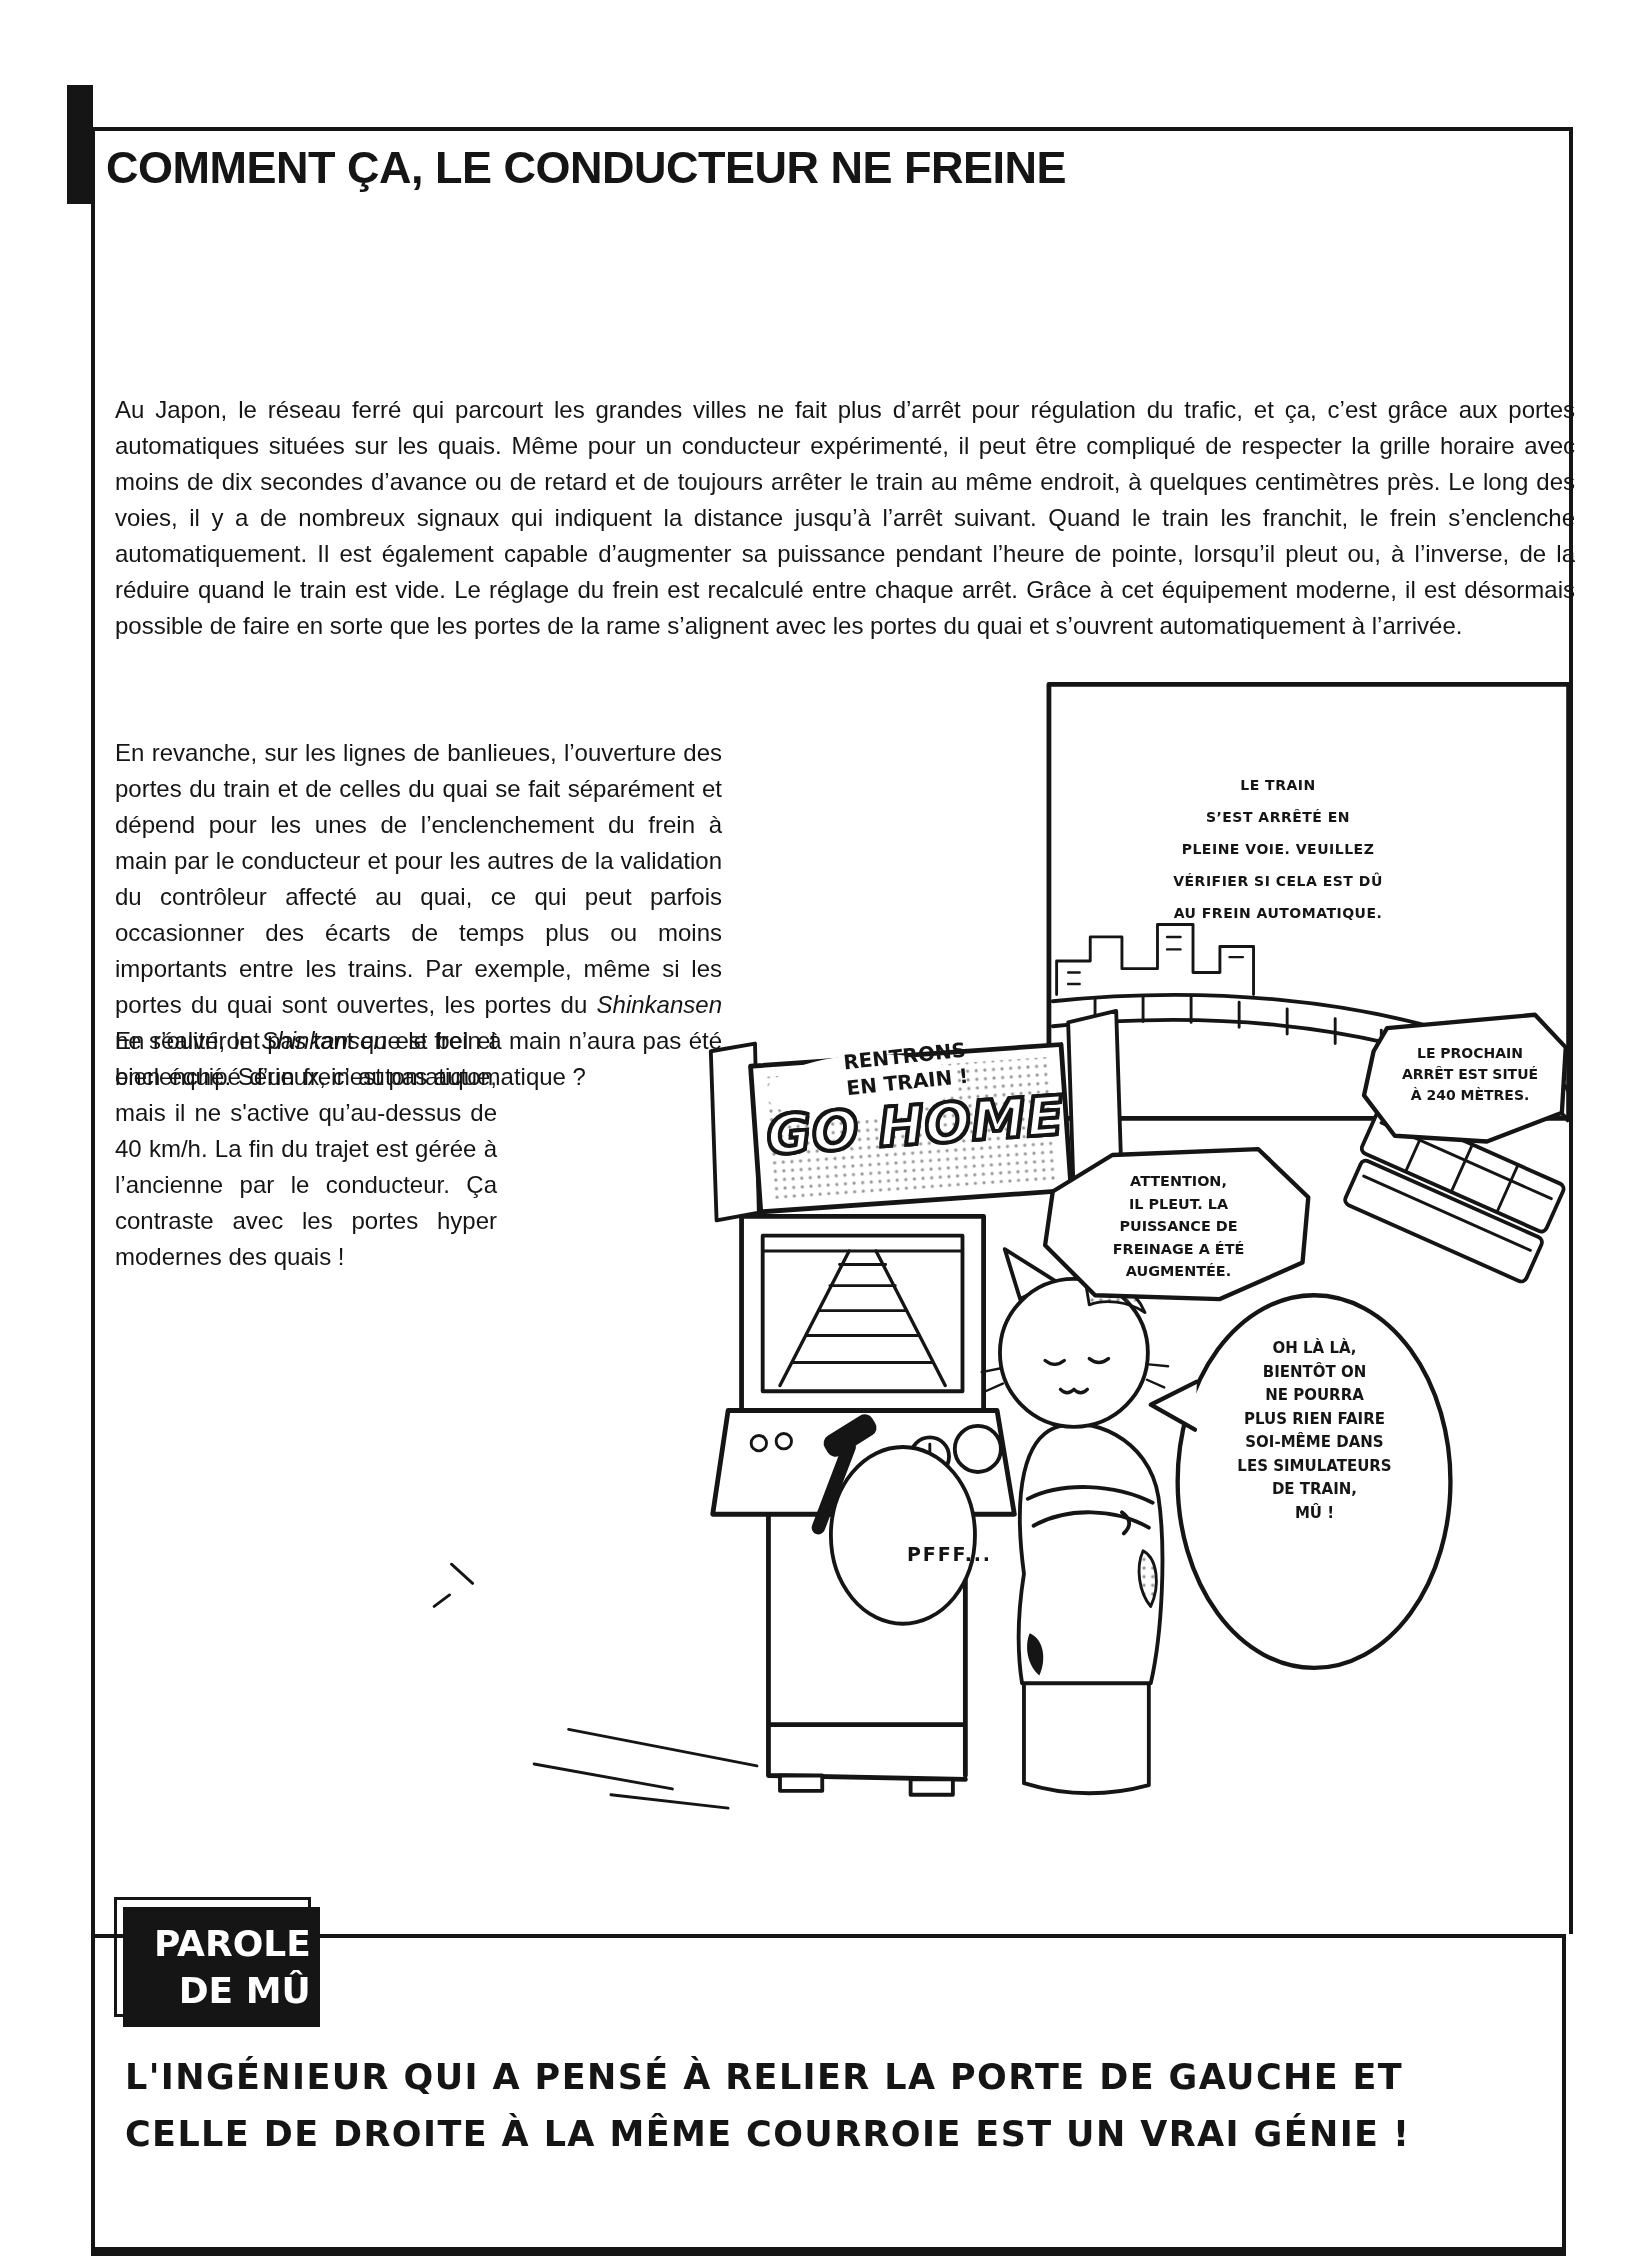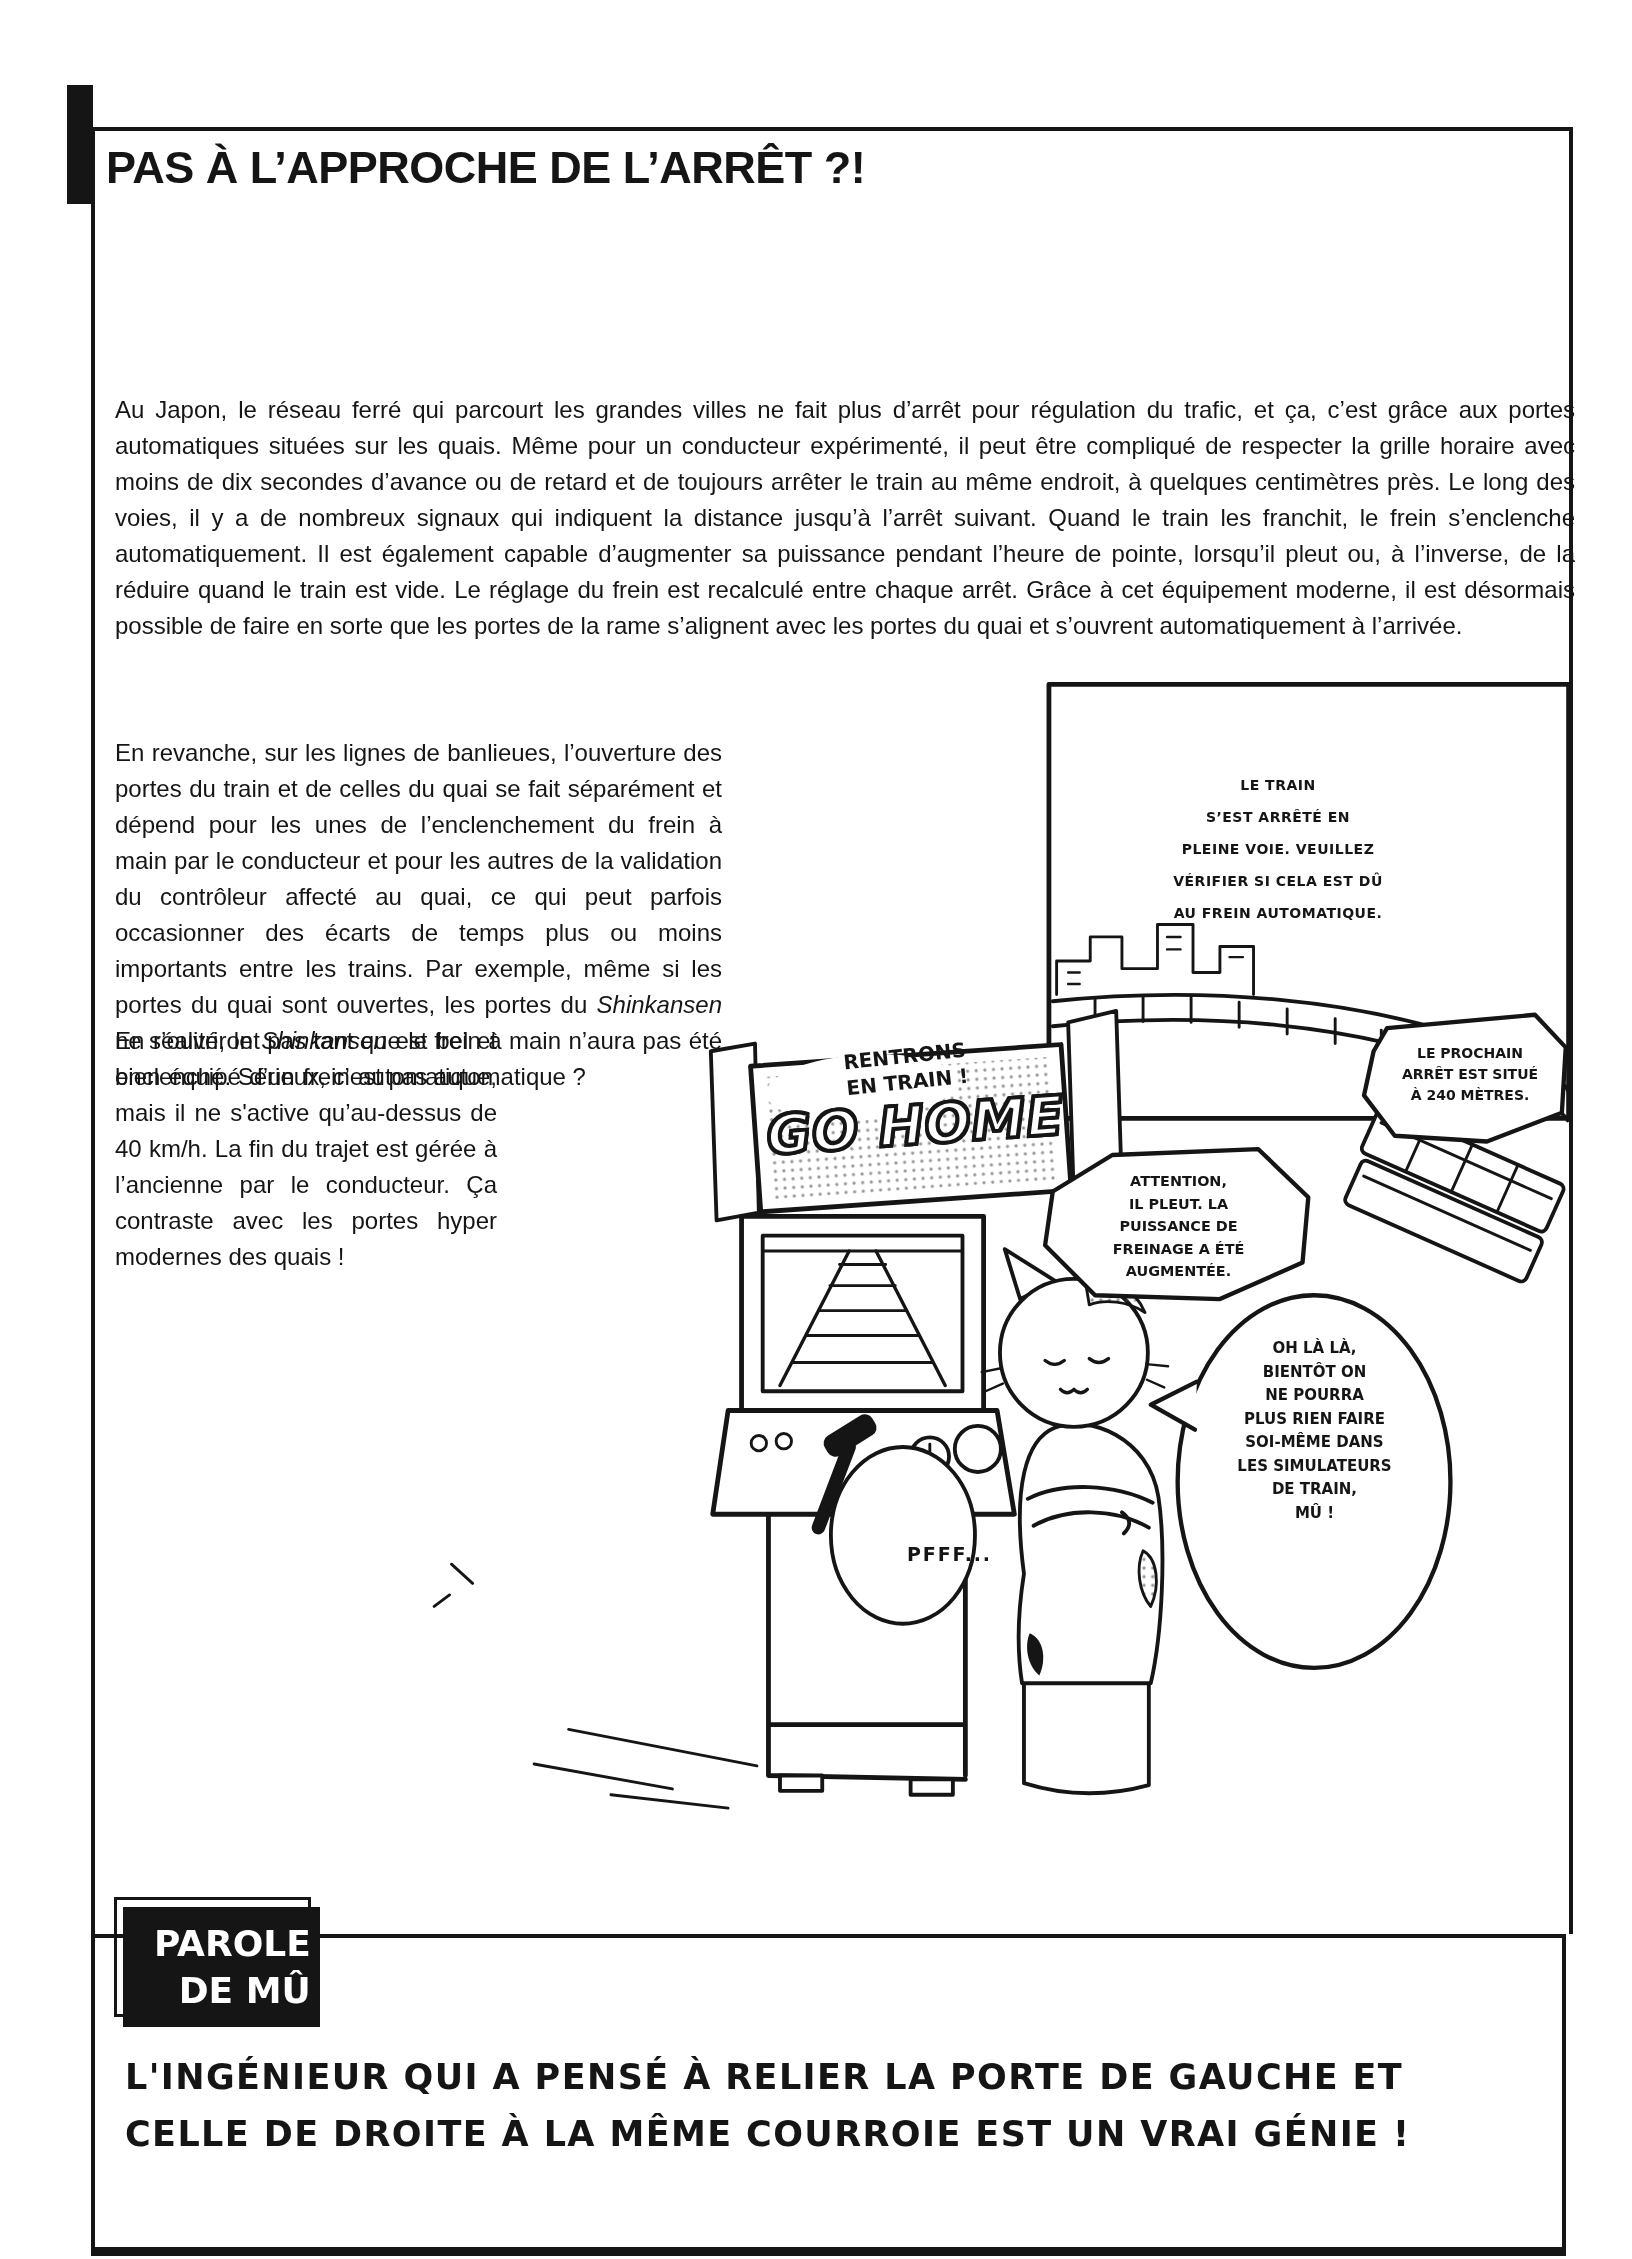--- a/index.html
+++ b/index.html
@@ -47,21 +47,21 @@
 
   .art{left:0;top:0;z-index:1;}
 </style>
 </head>
 <body>
 
 <div class="abs main-box"></div>
 <div class="abs title-accent"></div>
 
 <header class="abs page-title">
-  <div>PAS À L’APPROCHE DE L’ARRÊT ?!</div>
+  <div>COMMENT ÇA, LE CONDUCTEUR NE FREINE</div>
 </header>
 
 <p class="abs para para1">Au Japon, le réseau ferré qui parcourt les grandes villes ne fait plus d’arrêt pour régulation du trafic, et ça, c’est grâce aux portes automatiques situées sur les quais. Même pour un conducteur expérimenté, il peut être compliqué de respecter la grille horaire avec moins de dix secondes d’avance ou de retard et de toujours arrêter le train au même endroit, à quelques centimètres près. Le long des voies, il y a de nombreux signaux qui indiquent la distance jusqu’à l’arrêt suivant. Quand le train les franchit, le frein s’enclenche automatiquement. Il est également capable d’augmenter sa puissance pendant l’heure de pointe, lorsqu’il pleut ou, à l’inverse, de la réduire quand le train est vide. Le réglage du frein est recalculé entre chaque arrêt. Grâce à cet équipement moderne, il est désormais possible de faire en sorte que les portes de la rame s’alignent avec les portes du quai et s’ouvrent automatiquement à l’arrivée.</p>
 <p class="abs para para2"><span>En revanche, sur les lignes de banlieues, l’ouverture des portes du train et de celles du quai se fait séparément et dépend pour les unes de l’enclenchement du frein à main par le conducteur et pour les autres de la validation du contrôleur affecté au quai, ce qui peut parfois occasionner des écarts de temps plus ou moins importants entre les trains. Par exemple, même si les portes du quai sont ouvertes, les portes du </span><span class="it">Shinkansen</span><span> ne s’ouvriront pas tant que le frein à main n’aura pas été enclenché. Sérieux, c’est pas automatique ?</span></p>
 <p class="abs para para3"><span>En réalité, le </span><span class="it">Shinkansen</span><span> est bel et bien équipé d’un frein automatique, mais il ne s'active qu’au-dessus de 40 km/h. La fin du trajet est gérée à l’ancienne par le conducteur. Ça contraste avec les portes hyper modernes des quais !</span></p>
 
 <svg class="abs art" width="1632" height="2260" viewBox="0 0 1699 2352" xmlns="http://www.w3.org/2000/svg">
   <defs>
     <pattern id="halftone" width="9" height="9" patternUnits="userSpaceOnUse">
       <circle cx="3" cy="3" r="1.7" fill="#444" opacity="0.55"></circle>

